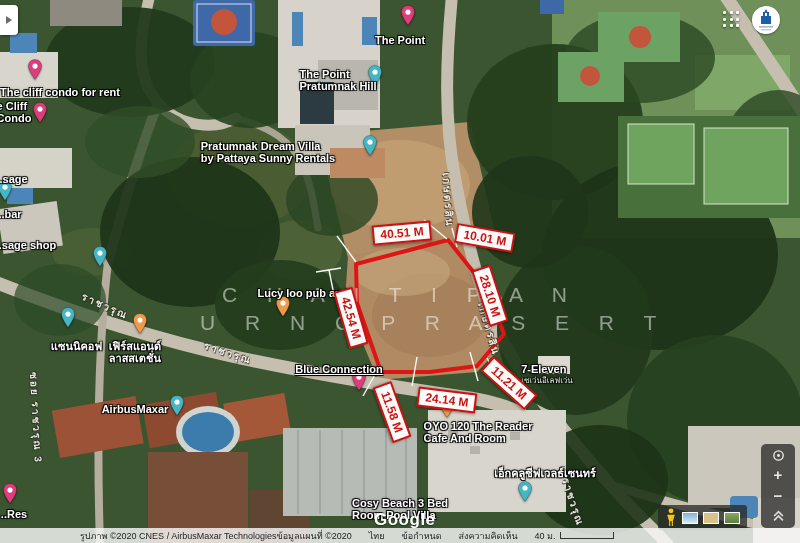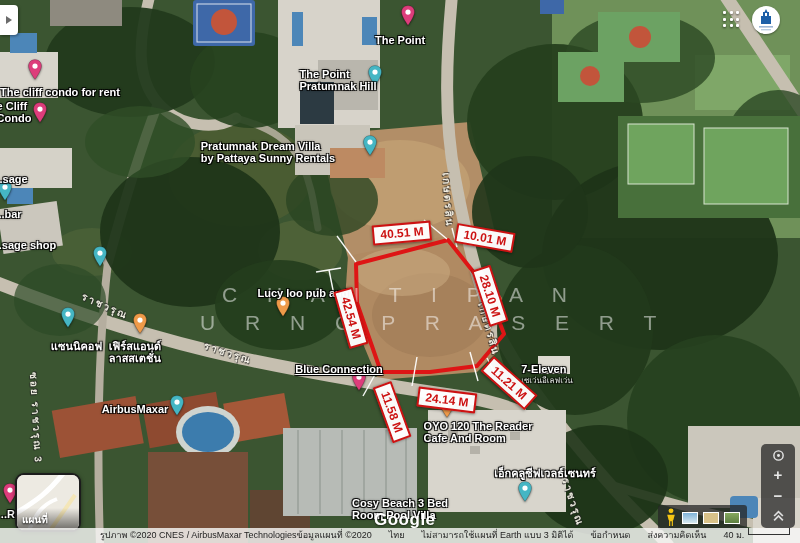--- a/index.html
+++ b/index.html
@@ -36,22 +36,22 @@
   .maptype{position:absolute;left:15px;top:473px;width:62px;height:55px;border:2px solid #1c1c1c;
       border-radius:9px;overflow:hidden;cursor:pointer;box-shadow:0 1px 4px rgba(0,0,0,.5);
       background:#ece9e1;}
   .maptype .shade{position:absolute;left:0;bottom:0;width:100%;height:22px;
       background:linear-gradient(transparent,rgba(0,0,0,.55));}
   .maptype .lbl{position:absolute;left:5px;bottom:3px;color:#fff;font-size:10px;font-weight:700;
       text-shadow:0 1px 2px #000;}
   .glogo{position:absolute;left:374px;top:510px;color:#fff;font-size:17px;font-weight:700;
       letter-spacing:.5px;text-shadow:0 1px 2px rgba(0,0,0,.55);}
   .attrbar{position:absolute;left:0;bottom:0;width:800px;height:15px;
-      background:rgba(248,248,246,.82);display:flex;align-items:flex-start;
-      font-size:9px;color:#1f1f1f;padding-left:100px;box-sizing:border-box;white-space:nowrap;}
+      background:rgba(248,248,246,.82);display:flex;align-items:center;
+      font-size:9px;color:#1f1f1f;padding-left:80px;box-sizing:border-box;white-space:nowrap;}
   .attrbar span{margin-right:17px;}
   .attrbar .lnk{cursor:pointer;}
   .scalebar{width:52px;height:6px;border:1px solid #333;border-top:none;margin-right:10px;}
   .tray{position:absolute;left:658px;top:505px;height:25px;display:flex;align-items:center;gap:5px;
       background:rgba(38,38,38,.75);border-radius:3px;padding:0 7px;}
   .thumb{width:16px;height:12px;border:1px solid #fff;box-sizing:border-box;cursor:pointer;}
   .zoompill{position:absolute;left:761px;top:444px;width:34px;height:84px;
       background:rgba(38,38,38,.75);border-radius:5px;display:flex;flex-direction:column;
       align-items:center;justify-content:space-between;padding:5px 0;box-sizing:border-box;}
   .zoompill .zbtn{color:#e8e8e8;font-size:15px;font-weight:700;line-height:14px;cursor:pointer;
@@ -339,30 +339,20 @@
     <svg width="28" height="28" viewBox="0 0 28 28">
       <rect x="9" y="10" width="10" height="8" fill="#1c5fa8"></rect>
       <rect x="11" y="6" width="2" height="5" fill="#1c5fa8"></rect>
       <rect x="15" y="6" width="2" height="5" fill="#1c5fa8"></rect>
       <polygon points="14,3 16,7 12,7" fill="#1c5fa8"></polygon>
       <rect x="7" y="20" width="14" height="1.6" fill="#9db7d6"></rect>
       <rect x="9" y="23" width="10" height="1.4" fill="#b9cce2"></rect>
     </svg>
   </div>
 
-  <div class="maptype">
-    <svg width="62" height="55" viewBox="0 0 62 55">
-      <rect width="62" height="55" fill="#edeae2"></rect>
-      <path d="M-4,40 C15,28 30,20 48,-4" stroke="#fff" stroke-width="5" fill="none"></path>
-      <path d="M10,60 C18,40 24,30 40,24" stroke="#fff" stroke-width="4" fill="none"></path>
-      <path d="M30,60 L58,20" stroke="#f4e6b8" stroke-width="4" fill="none"></path>
-    </svg>
-    <div class="shade"></div>
-    <div class="lbl">แผนที่</div>
-  </div>
 
   <div class="glogo">Google</div>
 
   <div class="tray">
     <svg width="12" height="19" viewBox="0 0 12 20" style="cursor:grab">
       <circle cx="6" cy="3" r="2.6" fill="#f6c514"></circle>
       <path d="M2 7 h8 l-1.6 6 H8 v6 H6.8 v-5 H5.2 v5 H4 v-6 H3.6 Z" fill="#f6c514"></path>
     </svg>
     <div class="thumb" style="background:linear-gradient(#7fb3d8,#d8e8f0)"></div>
     <div class="thumb" style="background:#d9c189"></div>
@@ -378,20 +368,19 @@
     <div class="zbtn">−</div>
     <svg width="13" height="14" viewBox="0 0 14 16" style="cursor:pointer">
       <path d="M2 8 L7 3 L12 8" fill="none" stroke="#ddd" stroke-width="2"></path>
       <path d="M2 13 L7 8 L12 13" fill="none" stroke="#ddd" stroke-width="2"></path>
     </svg>
   </div>
 
   <div class="attrbar">
     <span>รูปภาพ ©2020 CNES / AirbusMaxar Technologiesข้อมูลแผนที่ ©2020</span>
     <span>ไทย</span>
-    <span>ไม่สามารถใช้แผนที่ Earth แบบ 3 มิติได้</span>
     <span class="lnk">ข้อกำหนด</span>
     <span class="lnk">ส่งความคิดเห็น</span>
     <span style="margin-right:4px">40 ม.</span>
     <div class="scalebar"></div>
   </div>
 
 </div>
 
 </body></html>

